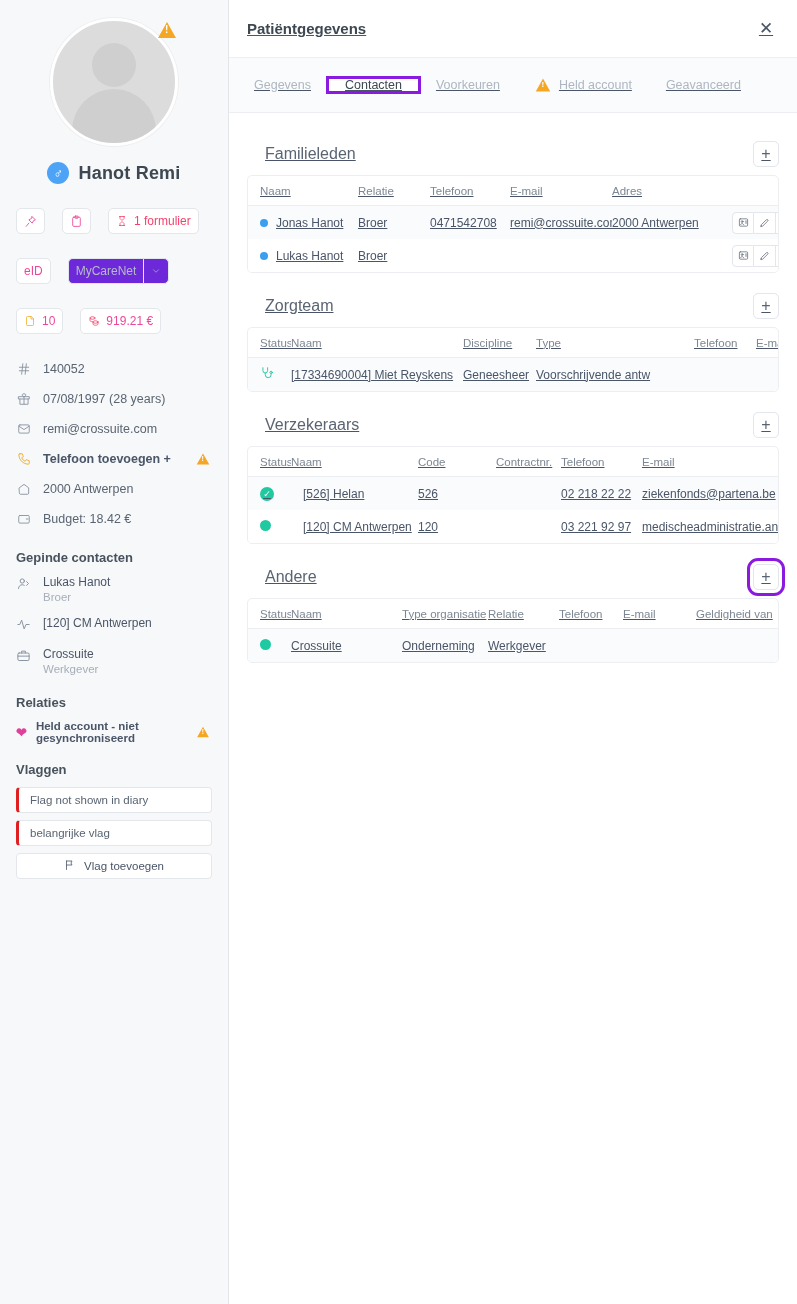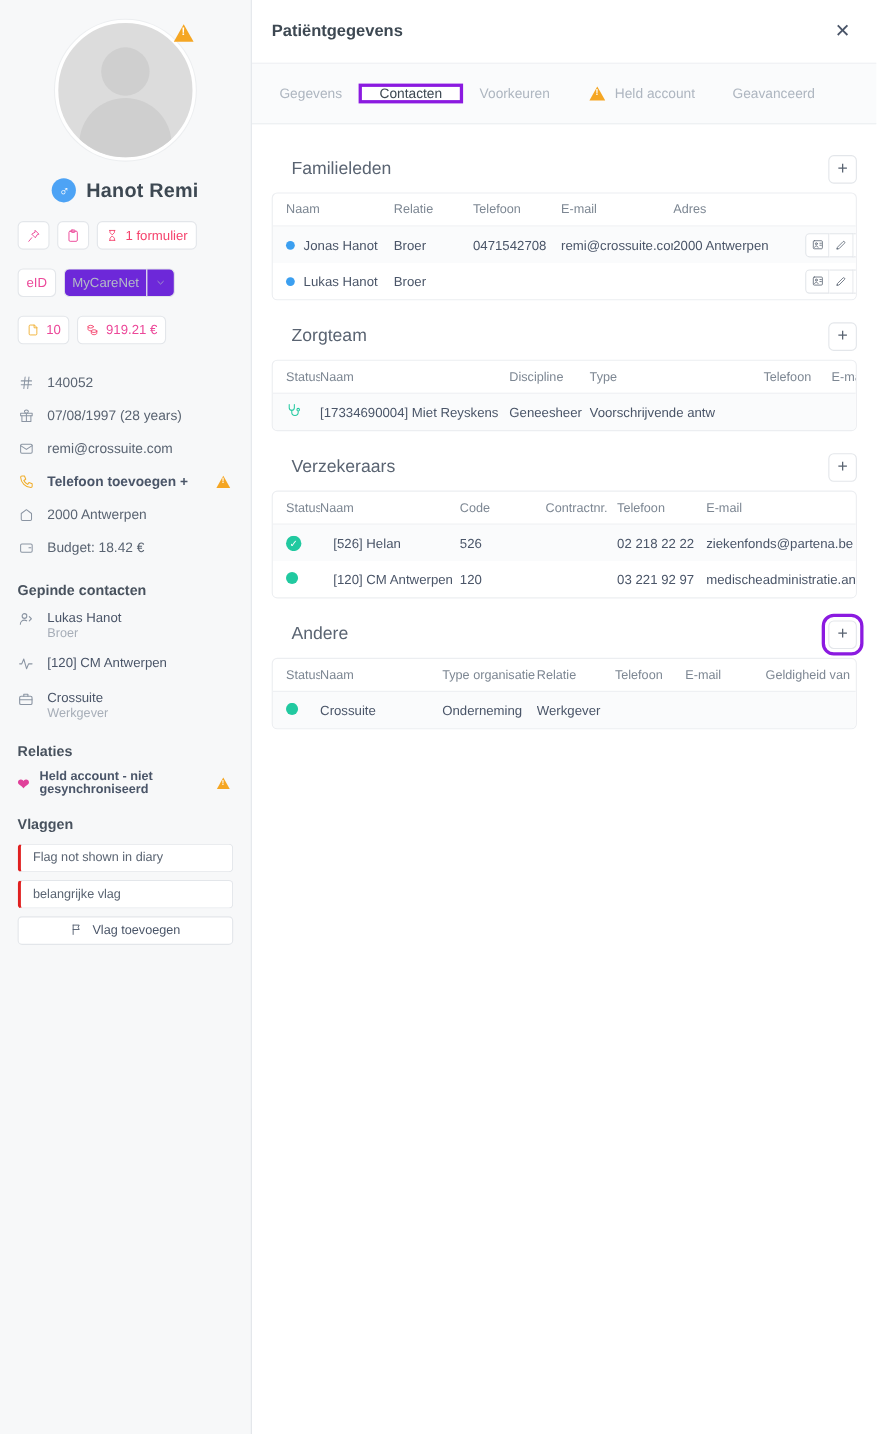--- a/index.html
+++ b/index.html
@@ -47,21 +47,21 @@
     content: "!"; position: absolute; left: -2px; top: 3px;
     font-size: 10px; font-weight: bold; color: #fff; line-height: 1;
   }
   .name-row { display: flex; align-items: center; justify-content: center; gap: 9px; margin-top: 16px; }
   .gender {
     width: 22px; height: 22px; border-radius: 50%; background: #4da3f5;
     color: #fff; font-size: 13px; display: flex; align-items: center; justify-content: center;
   }
   .pname { font-size: 18px; font-weight: bold; color: #3d4852; letter-spacing: .2px; }
 
-  .btn-row { display: flex; gap: 7px; margin-top: 17px; align-items: center; }
+  .btn-row { display: flex; gap: 17px; margin-top: 24px; align-items: center; }
   .sbtn {
     background: #fff; border: 1px solid #e3e6ea; border-radius: 5px;
     height: 26px; min-width: 26px; display: flex; align-items: center; justify-content: center;
     gap: 6px; padding: 0 7px; font-size: 12px; color: #ec4899; cursor: pointer;
   }
   .sbtn.pink { color: #f5426c; }
   .sbtn.muted { color: #b4bcc6; border-color: #e3e6ea; background: #6d28d9; }
   .sbtn.joinl { border-radius: 5px 0 0 5px; border-right: none; }
   .sbtn.joinr { border-radius: 0 5px 5px 0; padding: 0 6px; }
   .sbtn svg { display: block; }
@@ -89,21 +89,21 @@
     border-radius: 4px; height: 26px; display: flex; align-items: center;
     padding: 0 11px; font-size: 11.5px; color: #5a6472; margin-bottom: 7px; cursor: pointer;
   }
   .addflag {
     background: #fff; border: 1px solid #e3e6ea; border-radius: 4px; height: 26px;
     display: flex; align-items: center; justify-content: center; gap: 8px;
     font-size: 11.5px; color: #4a5568; cursor: pointer;
   }
 
   
-  .panel { flex: 1; height: 1008px; background: #fff; position: relative; overflow: hidden; }
+  .panel { flex: 1; height: 1008px; background: #fff; position: relative; overflow: hidden; text-decoration: underline; }
   .panel-head {
     height: 58px; display: flex; align-items: center; padding: 0 18px 0 18px;
     border-bottom: 1px solid #eceef1; background: #fff;
   }
   .panel-title { font-size: 15px; font-weight: bold; color: #3d4852; }
   .close-x { margin-left: auto; width: 26px; height: 26px; display: flex; align-items: center;
     justify-content: center; color: #4a5568; cursor: pointer; font-size: 17px; }
 
   .tabbar { height: 55px; display: flex; align-items: center; background: #fafbfc;
     border-bottom: 1px solid #eceef1; padding-left: 8px; }

